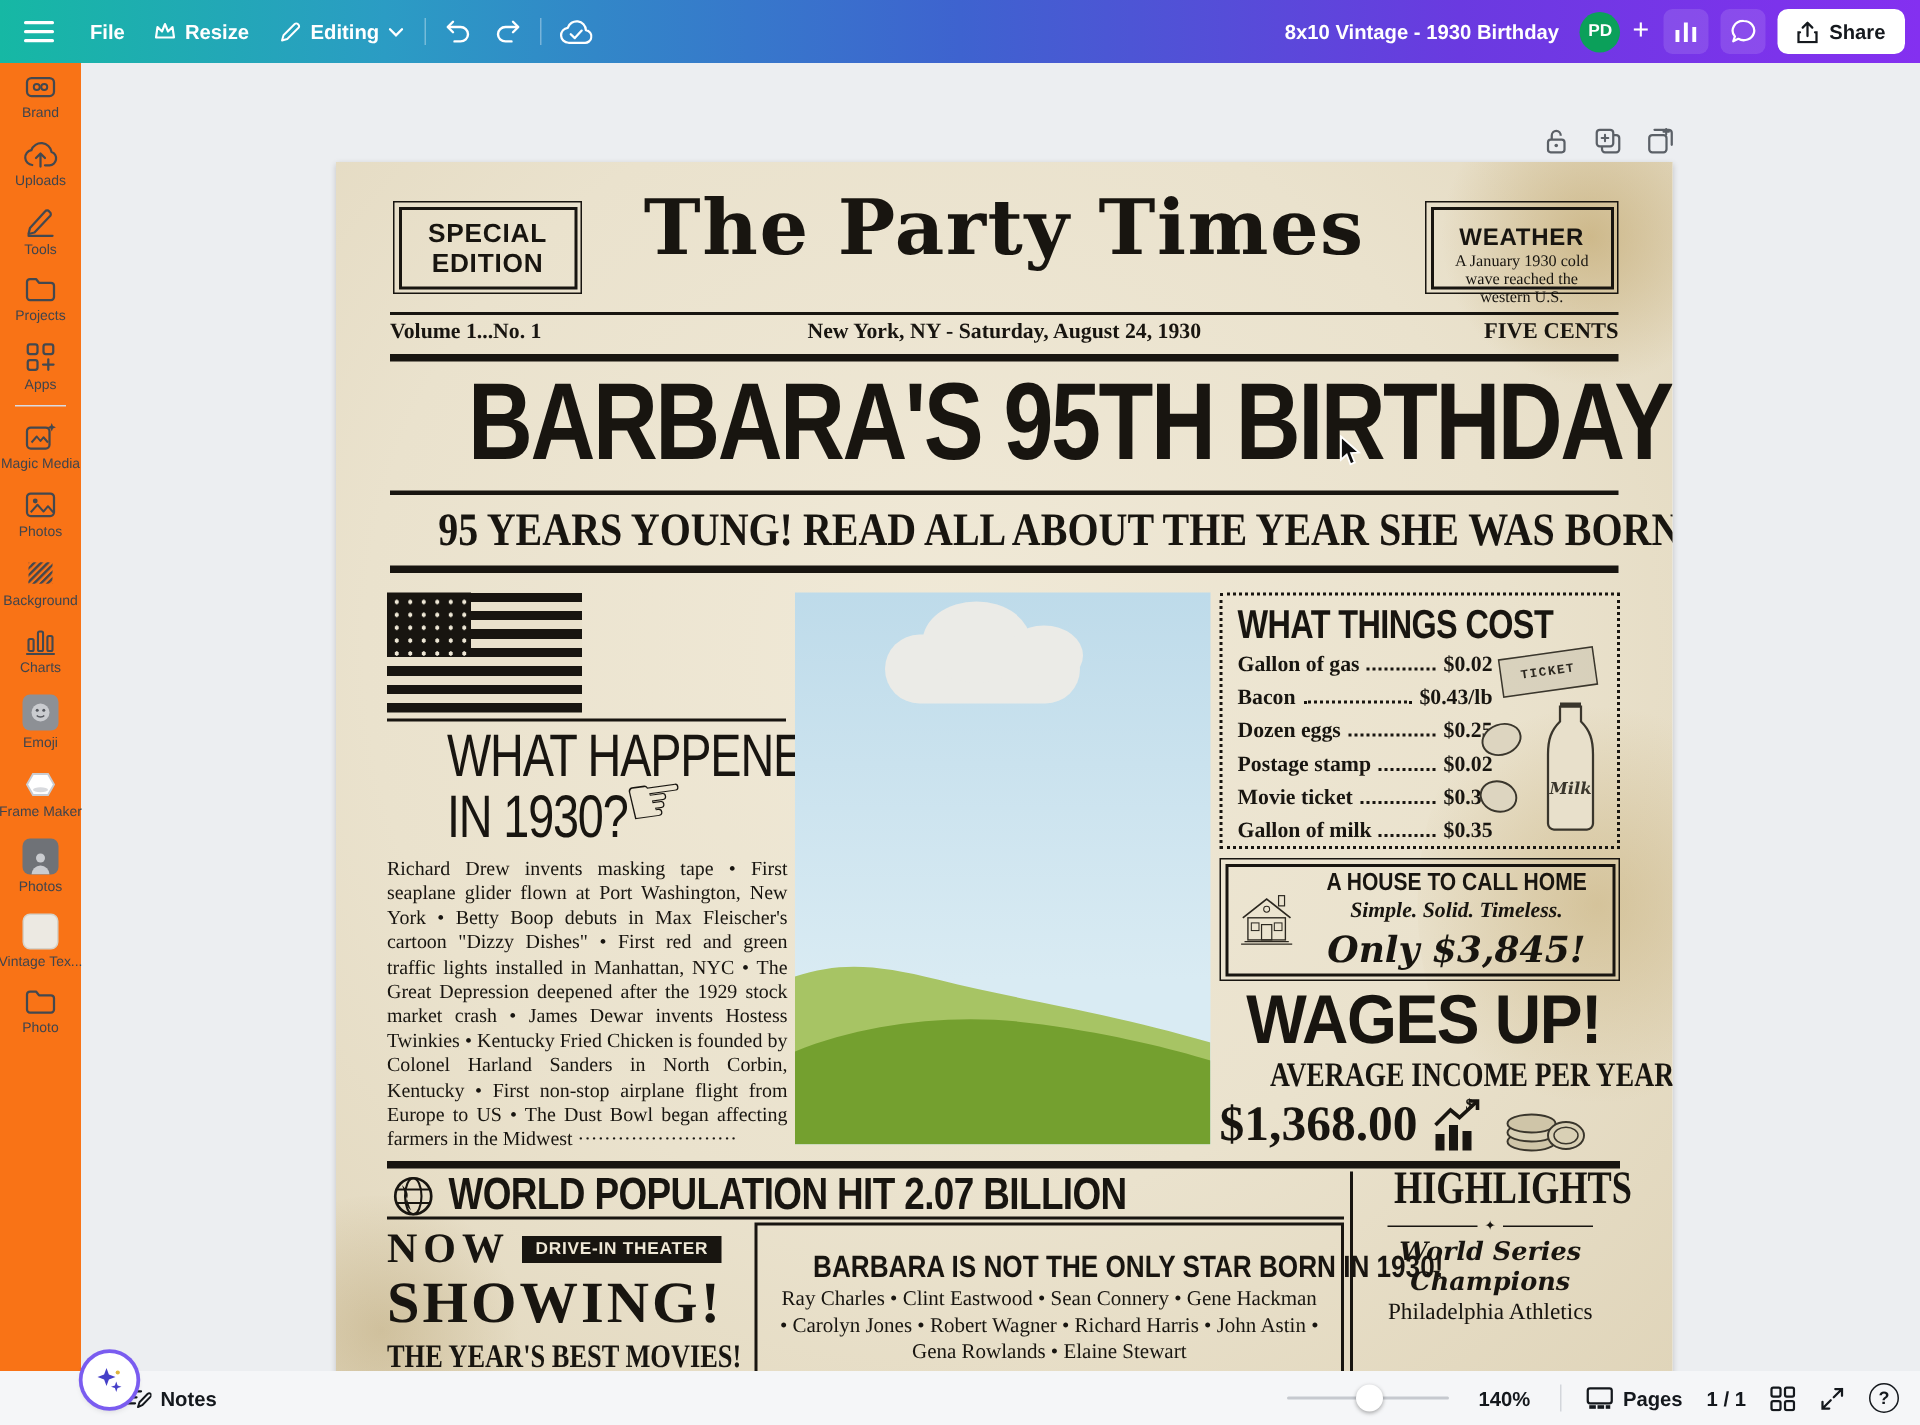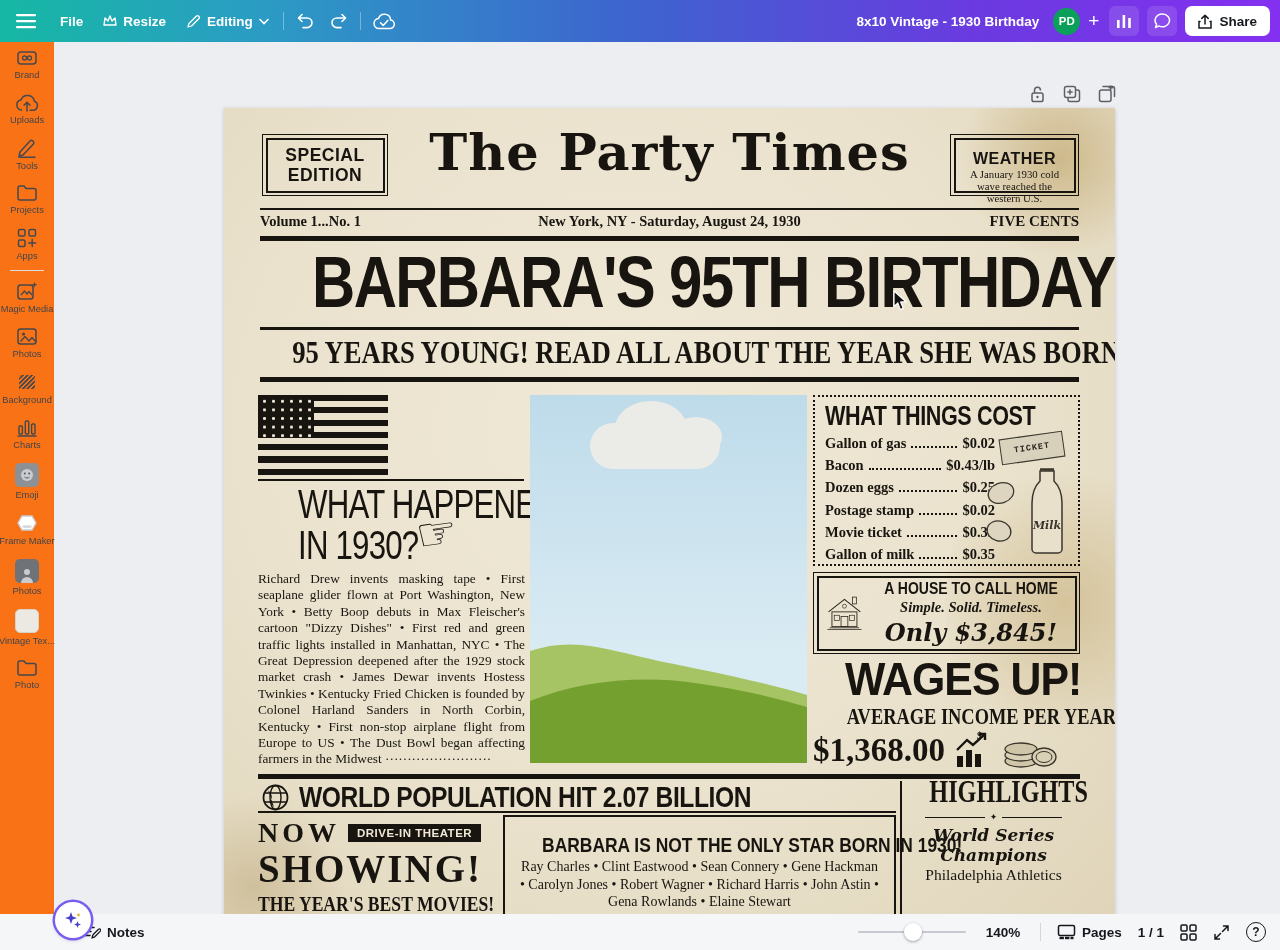--- a/index.html
+++ b/index.html
@@ -403,21 +403,21 @@
       <path d="M10 58 H62 M6 61 H66" stroke="#2c2820" stroke-width="1.4"></path>
       <circle cx="36" cy="20" r="3.5" fill="none" stroke="#2c2820" stroke-width="1.2"></circle>
     </svg>
     <div style="flex:1; text-align:center;">
       <div class="sans" style="font-weight:bold; font-size:16.5px;"><span class="cond" style="transform:scaleX(.85);">A HOUSE TO CALL HOME</span></div>
       <div style="font-style:italic; font-weight:bold; font-size:14.5px; margin-top:1px;">Simple. Solid. Timeless.</div>
       <div style="font-family:'DejaVu Serif',serif; font-style:italic; font-weight:bold; font-size:24px; margin-top:2px;">Only $3,845!</div>
     </div>
   </div>
 
-  <div class="abs sans" style="left:606px; top:548px; width:267px; text-align:center; font-weight:bold; font-size:46px; line-height:46px;">
+  <div class="abs sans" style="left:592px; top:548px; width:267px; text-align:center; font-weight:bold; font-size:46px; line-height:46px;">
     <span class="cond" style="transform:scaleX(.93); letter-spacing:-1px;">WAGES UP!</span>
   </div>
   <div class="abs" style="left:589px; top:596px; width:267px; text-align:center; font-weight:bold; font-size:23px; line-height:26px;">
     <span class="cond" style="transform:scaleX(.8);">AVERAGE INCOME PER YEAR</span>
   </div>
   <div class="abs" style="left:589px; top:622px; width:267px; display:flex; align-items:center; gap:8px;">
     <span style="font-weight:bold; font-size:33px;">$1,368.00</span>
     <svg width="40" height="40" viewBox="0 0 40 40">
       <rect x="4" y="26" width="6" height="11" fill="#181510"></rect>
         <rect x="13" y="20" width="6" height="17" fill="#181510"></rect>

